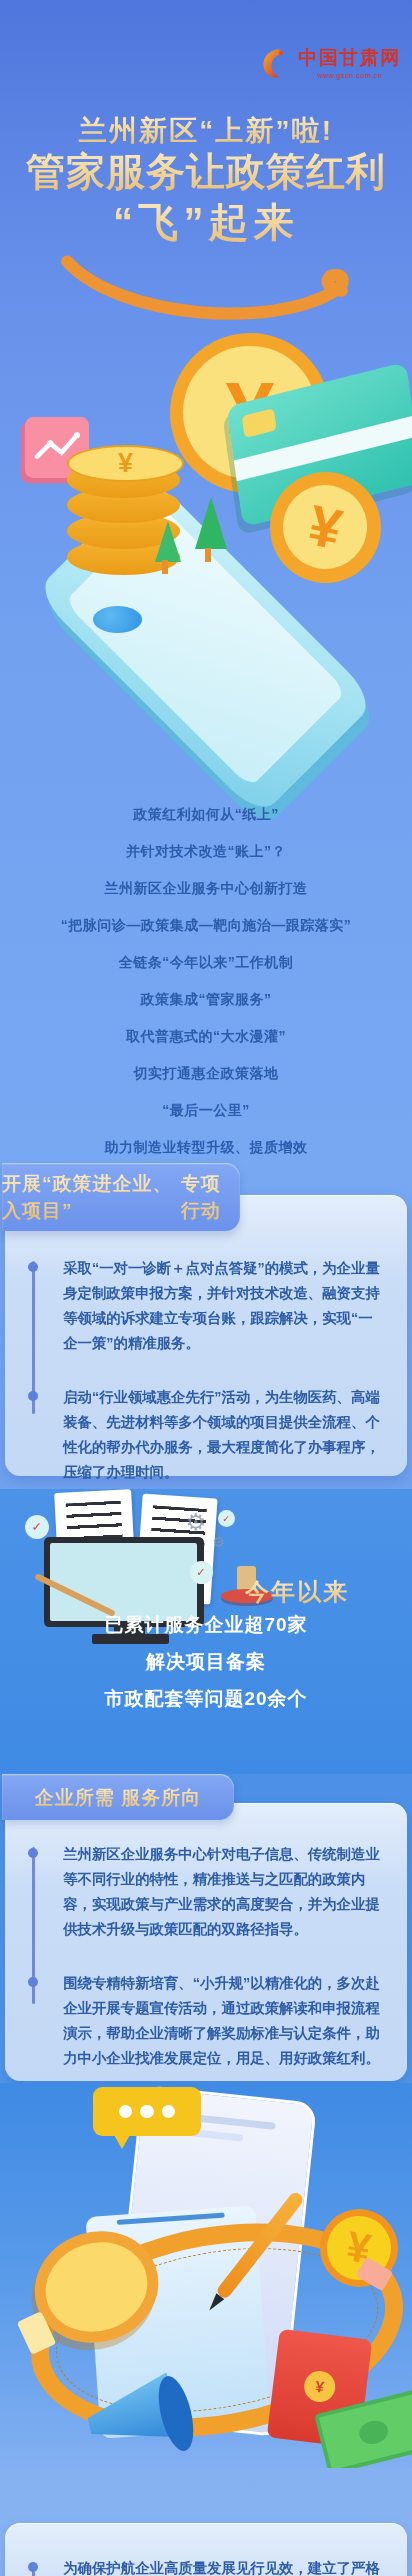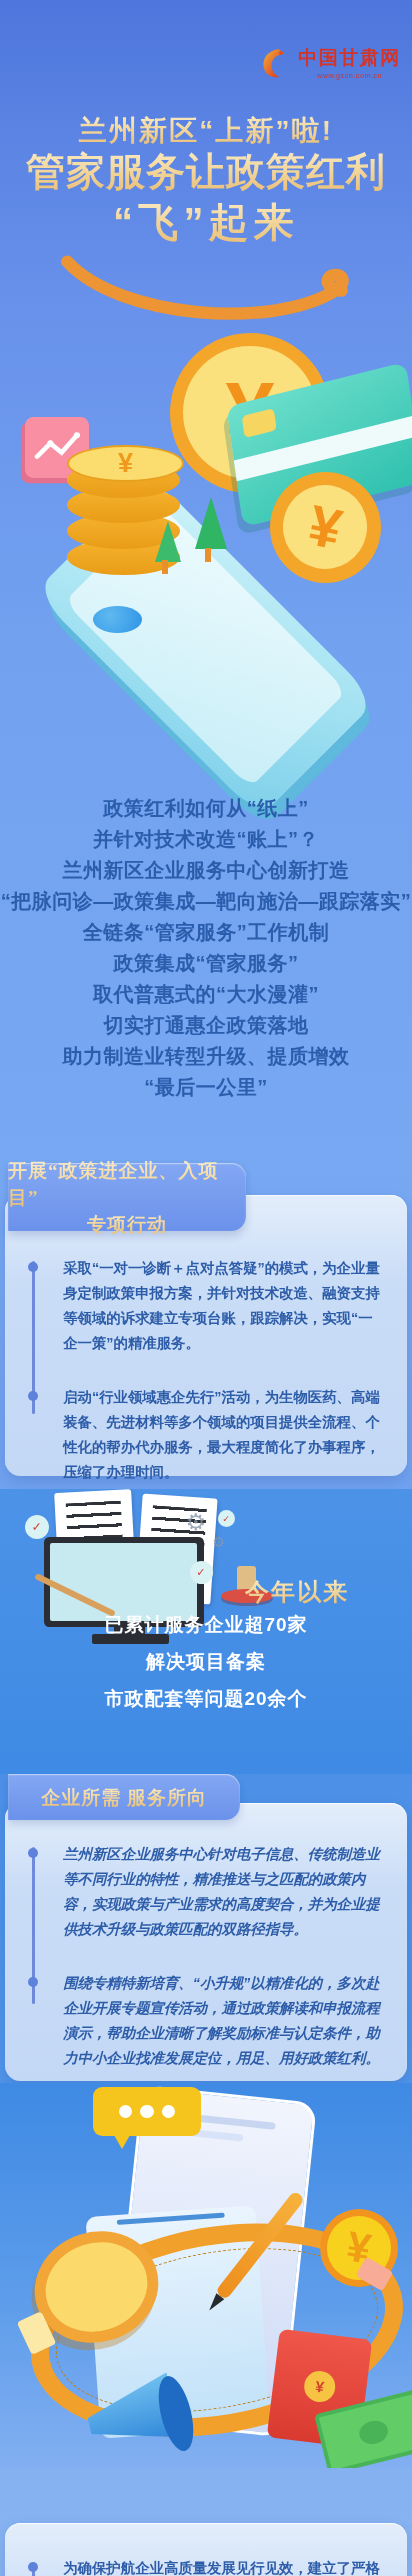--- a/index.html
+++ b/index.html
@@ -14,29 +14,29 @@
   #r-s2{height:309px;background:linear-gradient(180deg,#4C91E7,#5095E9);}
   #r-illus2{height:385px;background:linear-gradient(180deg,#3F8AE4 0%,#5C9CEA 55%,#82AFF1 100%);}
   #r-s3{height:332px;background:linear-gradient(180deg,#85B1F1,#90BAF2);}
   
   .gold{background:linear-gradient(180deg,#FAEECB 0%,#F3D79D 45%,#E6B96F 100%);
         -webkit-background-clip:text;background-clip:text;color:transparent;}
   .center{width:100%;text-align:center;}
   .t1{font-size:28px;font-weight:900;letter-spacing:2.1px;}
   .t2{font-size:39px;font-weight:900;letter-spacing:1px;}
   .t3{font-size:40px;font-weight:900;letter-spacing:5.2px;}
-  .intro-line{margin:0;height:31px;line-height:31px;font-size:20px;font-weight:700;
+  .intro-line{margin:6px;height:31px;line-height:31px;font-size:14px;font-weight:700;
               color:#2B5DAD;text-align:center;letter-spacing:0.5px;}
   .stat-line{margin:0 0 13px 0;height:24px;line-height:24px;font-size:19px;font-weight:700;
               color:#FFFFFF;text-align:center;letter-spacing:1px;}
   
-  .banner{position:absolute;left:8px;background:linear-gradient(180deg,#83A7F3,#6B92EB);
+  .banner{position:absolute;left:2px;background:linear-gradient(180deg,#83A7F3,#6B92EB);
           border-radius:0 14.4px 14.4px 0;z-index:3;
           box-shadow:0 4.1px 8.2px rgba(20,50,140,.18), inset 0 1px 1.5px rgba(255,255,255,.55);
-          display:flex;flex-direction:column;justify-content:center;align-items:center;font-family:Liberation Serif, serif;}
+          display:flex;justify-content:center;align-items:center;}
   .banner .bl{font-size:19px;font-weight:800;letter-spacing:1px;line-height:27px;}
   .card{position:absolute;left:5.2px;right:5px;z-index:2;border-radius:15.5px;
         background:linear-gradient(180deg,#E4EEFB 0%,#CADDF7 30%,#C3D8F5 100%);
         box-shadow:0 5.2px 12.4px rgba(30,60,140,.18), inset 0 1px 1px rgba(255,255,255,.8);}
   .tl{position:absolute;left:27px;width:3.1px;border-radius:1.5px;background:#647FD9;opacity:.9;}
   .bullets{position:relative;padding:0 21.6px 0 58px;}
   .bullet{position:relative;margin-bottom:29px;}
   .bullet::before{content:"";position:absolute;left:-35px;top:6.2px;width:9.8px;height:9.8px;
                   border-radius:50%;background:#5E82DC;}
   .bullet p{margin:0;font-size:14.4px;line-height:25px;font-weight:700;color:#2D5CA8;text-align:left;}
@@ -159,26 +159,26 @@
         <div class="coin-round"></div>
           <div class="coin-face" style="font-size:57px;transform:rotate(12deg);">¥</div>
       </div>
     </div>
 
     <div class="abs" style="left:0;top:793px;width:412px;">
       <p class="intro-line">政策红利如何从“纸上”</p>
       <p class="intro-line">并针对技术改造“账上”？</p>
       <p class="intro-line">兰州新区企业服务中心创新打造</p>
       <p class="intro-line">“把脉问诊—政策集成—靶向施治—跟踪落实”</p>
-      <p class="intro-line">全链条“管家服务”工作机制</p>
+      <p class="intro-line">全链条“今年以来”工作机制</p>
       <p class="intro-line">政策集成“管家服务”</p>
       <p class="intro-line">取代普惠式的“大水漫灌”</p>
       <p class="intro-line">切实打通惠企政策落地</p>
+      <p class="intro-line">“最后一公里”</p>
       <p class="intro-line">助力制造业转型升级、提质增效</p>
-      <p class="intro-line">“最后一公里”</p>
     </div>
   </div>
 
   <div class="region" id="r-s1">
     <div class="banner" style="top:4.1px;width:238px;height:68px;">
       <div class="bl gold">开展“政策进企业、入项目”</div>
       <div class="bl gold">专项行动</div>
     </div>
     <div class="card" style="top:36px;bottom:13.4px;">
       <div class="tl" style="top:66px;bottom:62px;"></div>
@@ -228,21 +228,21 @@
       <p class="stat-line">市政配套等问题20余个</p>
     </div>
   </div>
 
   <div class="region" id="r-s2">
     <div class="banner" style="top:0;width:232px;height:46px;">
       <div class="bl gold">企业所需 服务所向</div>
     </div>
     <div class="card" style="top:29px;bottom:2.1px;">
       <div class="tl" style="top:44px;bottom:77px;"></div>
-      <div class="bullets" style="padding-top:39px;font-style:italic;">
+      <div class="bullets" style="padding-top:39px;">
         <div class="bullet">
           <p>兰州新区企业服务中心针对电子信息、传统制造业等不同行业的特性，精准推送与之匹配的政策内容，实现政策与产业需求的高度契合，并为企业提供技术升级与政策匹配的双路径指导。</p>
         </div>
         <div class="bullet">
           <p>围绕专精特新培育、“小升规”以精准化的，多次赴企业开展专题宣传活动，通过政策解读和申报流程演示，帮助企业清晰了解奖励标准与认定条件，助力中小企业找准发展定位，用足、用好政策红利。</p>
         </div>
       </div>
     </div>
   </div>
 

